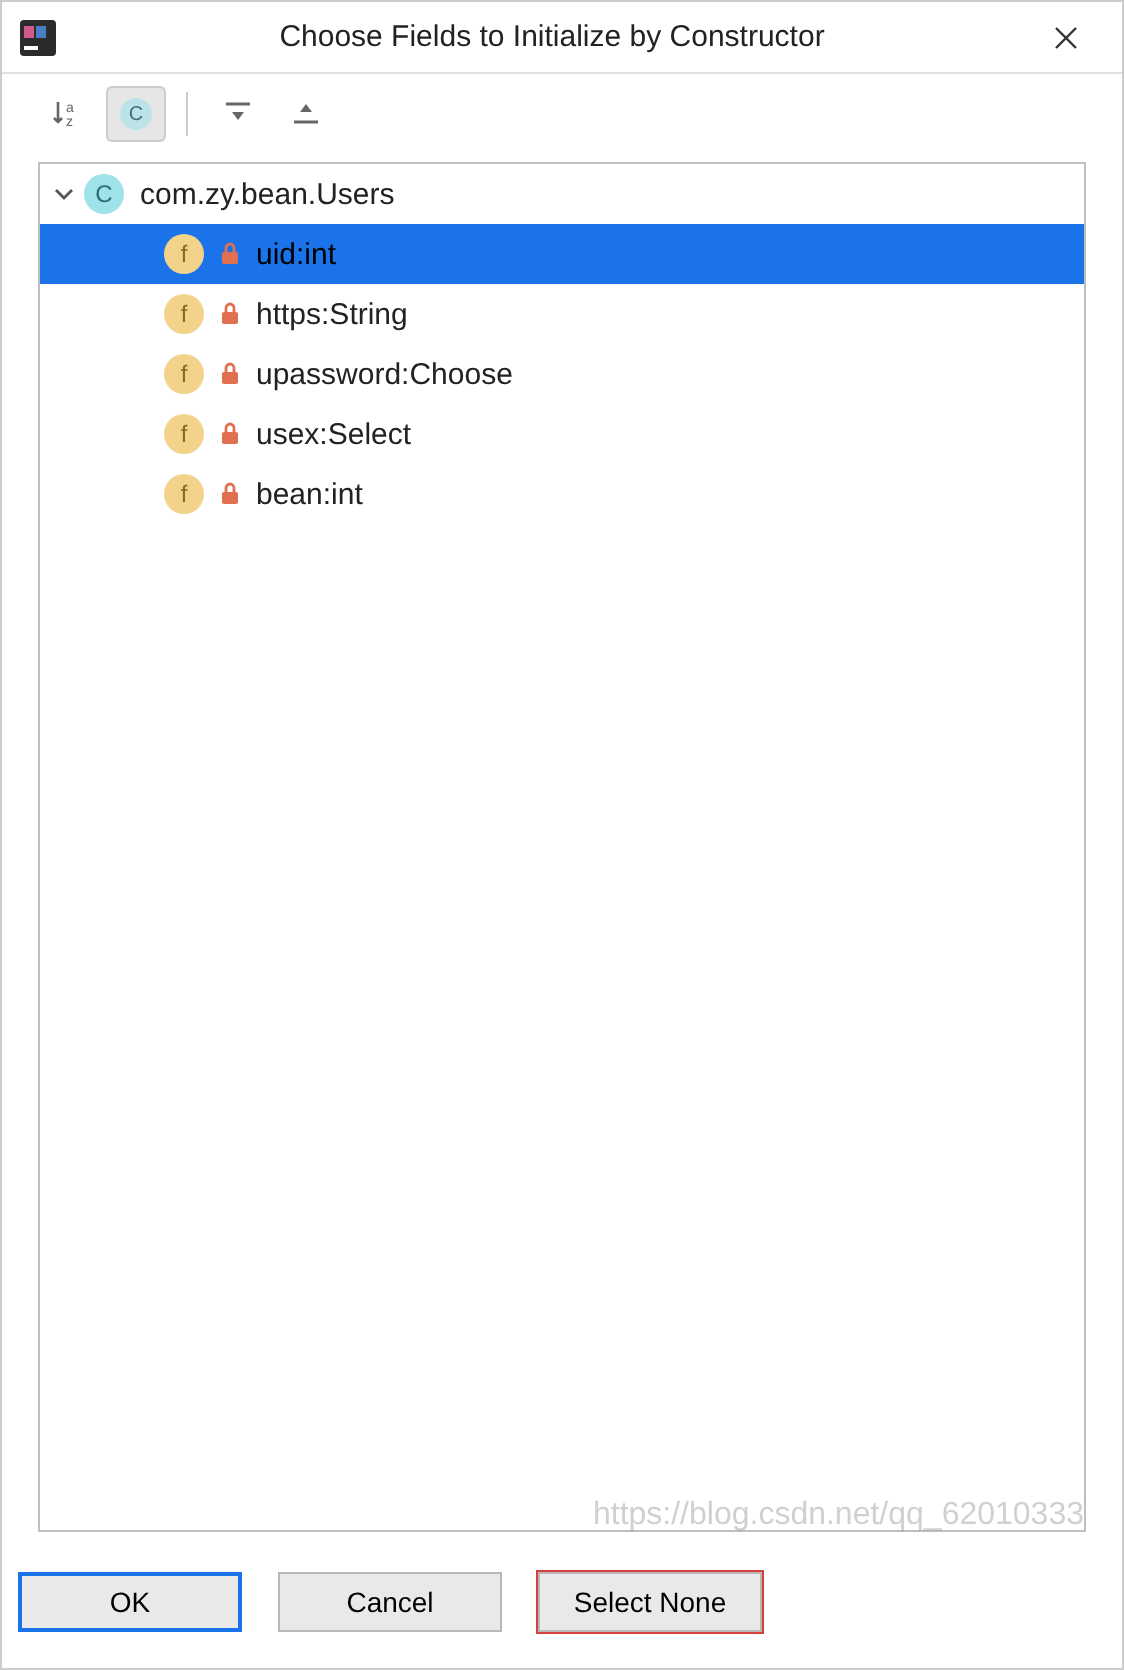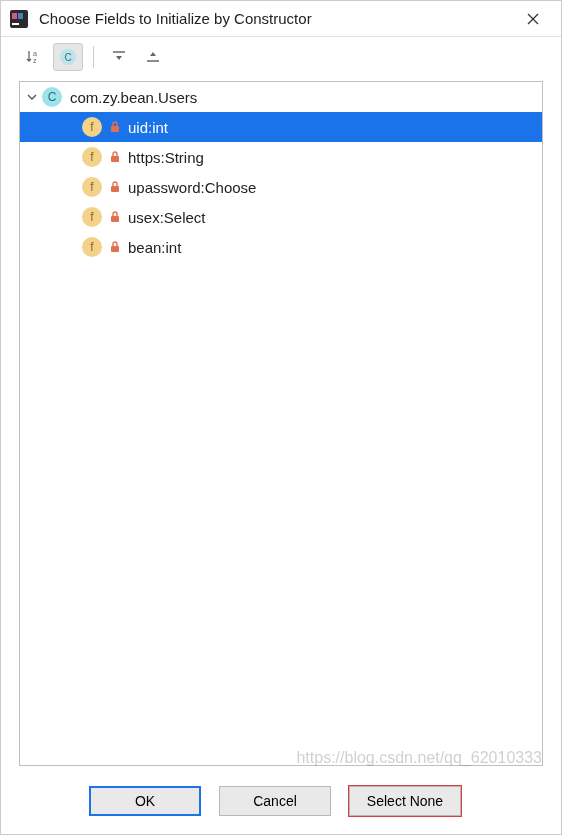--- a/index.html
+++ b/index.html
@@ -23,20 +23,21 @@
     }
     .titlebar .app-icon {
       width: 20px; height: 20px;
       margin-right: 10px;
       display: flex; align-items: center; justify-content: center;
     }
     .titlebar .title-text {
       flex: 1;
       font-size: 15px;
       color: #222;
+      text-align: center;
     }
     .titlebar .close-btn {
       width: 40px; height: 30px;
       display: flex; align-items: center; justify-content: center;
       cursor: pointer;
     }
     .toolbar {
       display: flex;
       align-items: center;
       height: 40px;
@@ -72,21 +73,21 @@
       height: 30px;
       padding-left: 6px;
       font-size: 15px;
       color: #222;
       white-space: nowrap;
     }
     .tree-row.selected {
       background: #1a73e8;
       color: #fff;
     }
-    .tree-row.selected .field-label { color: #ffffff; }
+    .tree-row.selected .field-label { color: #000000; }
     .tree-row.class-row { padding-left: 4px; }
     .tree-row.field-row { padding-left: 62px; }
     .chevron {
       width: 16px; display:inline-flex; align-items:center; justify-content:center;
       margin-right: 2px;
       color: #555;
     }
     .class-icon {
       width: 20px; height: 20px; border-radius: 50%;
       background: #9fe3ea;
@@ -105,21 +106,21 @@
     .lock-icon {
       width: 14px; height: 14px;
       margin-right: 6px;
       color: #e07050;
       display: inline-flex; align-items:center; justify-content:center;
       flex-shrink: 0;
     }
     .field-label, .class-label { }
     .button-bar {
       display: flex;
-      justify-content: center;
+      justify-content: flex-start;
       gap: 18px;
       padding: 12px 20px 18px 8px;
     }
     .btn {
       min-width: 112px;
       height: 30px;
       border: 1px solid #b8b8b8;
       background: #e9e9e9;
       font-size: 14px;
       display: flex; align-items: center; justify-content: center;

